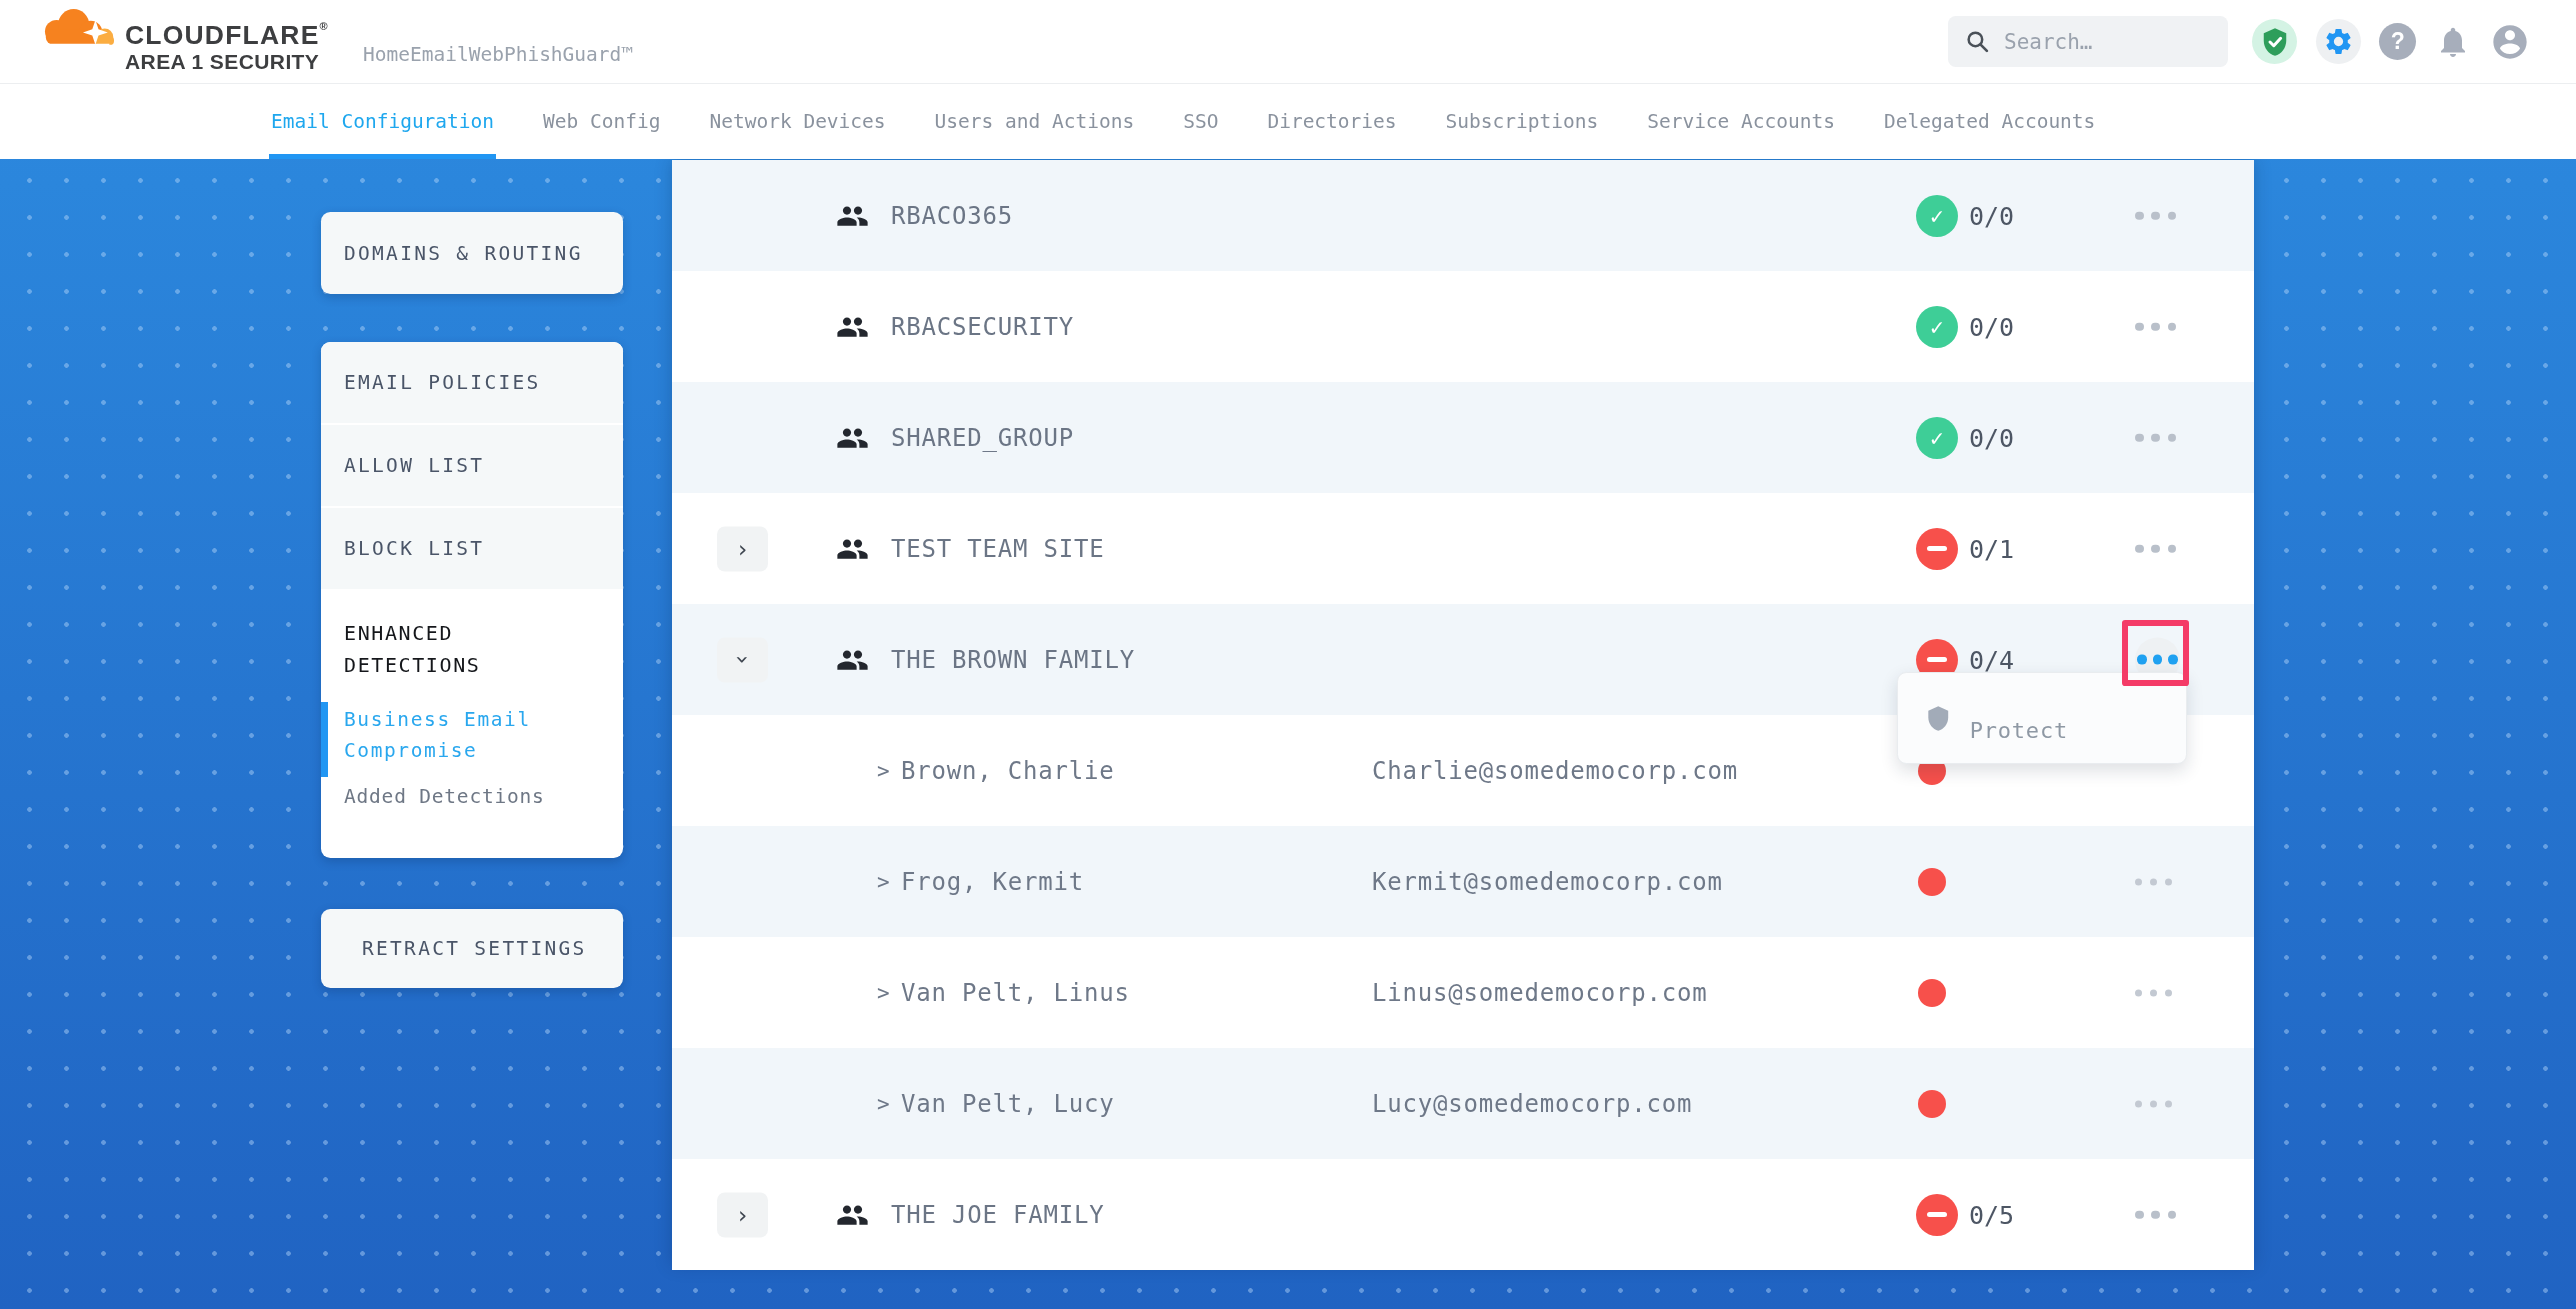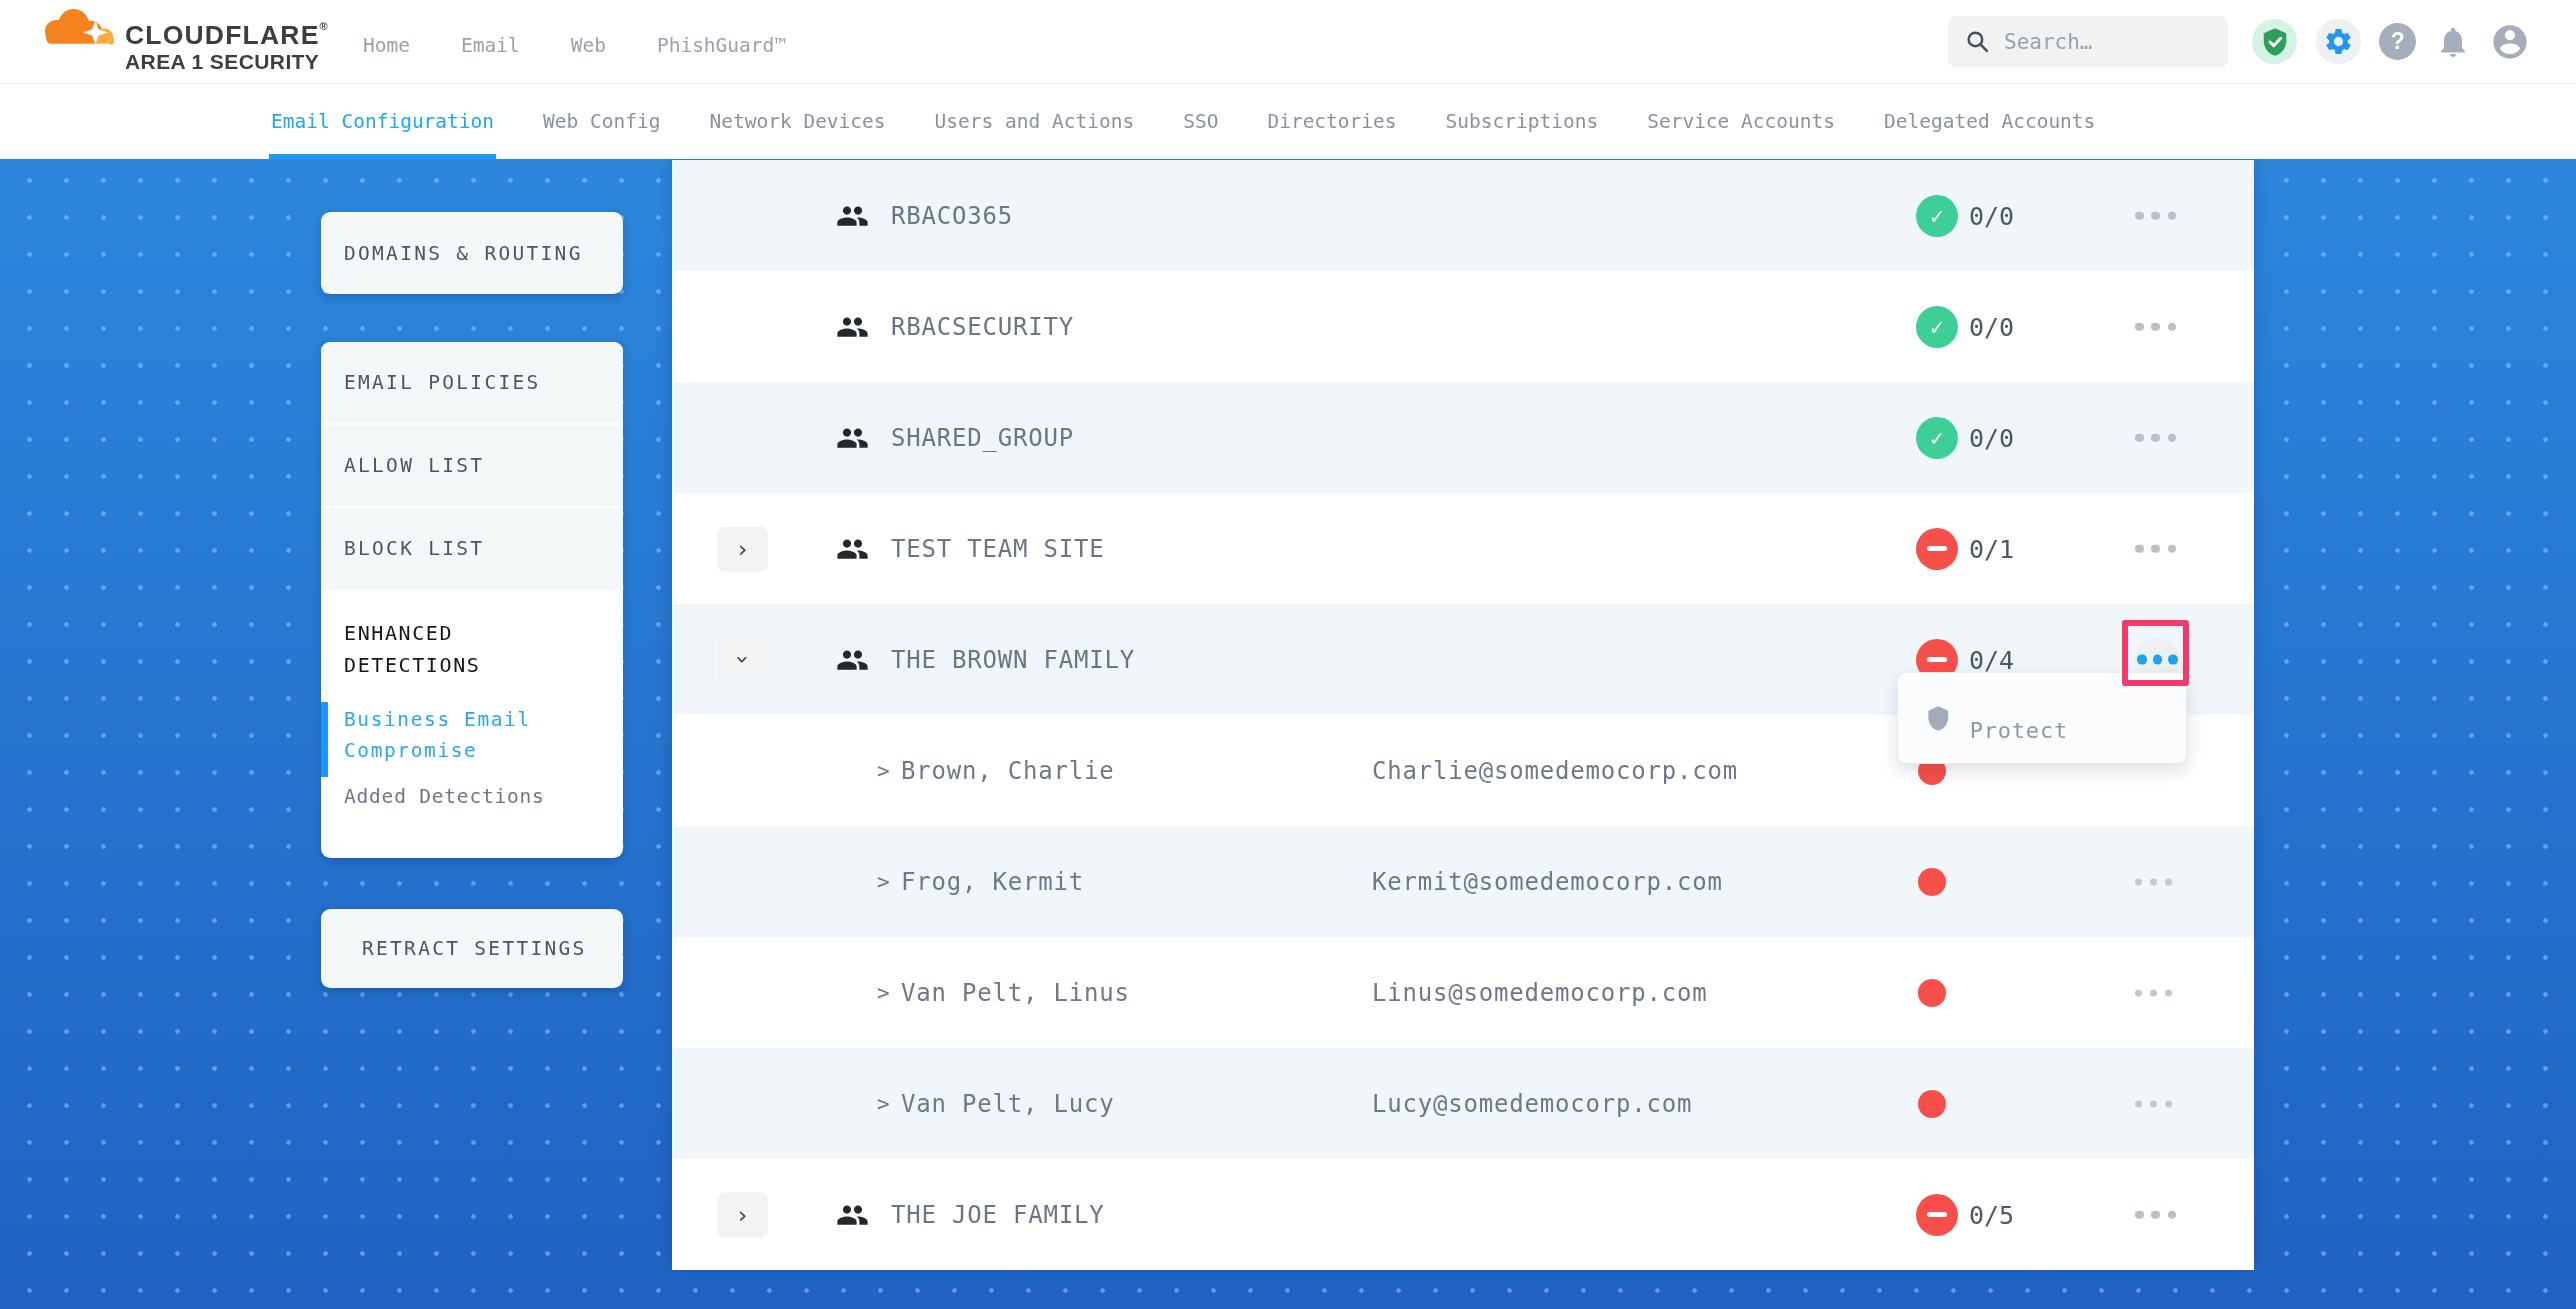--- a/index.html
+++ b/index.html
@@ -12,21 +12,21 @@
       linear-gradient(180deg,#2d89e0 0%, #2b86dc 14%, #2063c2 100%);
     background-size:37px 37px, 100% 100%;
     background-position:11px 14px, 0 0;
   }
   
   .header { position:absolute; left:0; top:0; width:2576px; height:83px; background:#ffffff; z-index:10; }
   .logo-cloud { position:absolute; left:33px; top:6.2px; }
   .brand-name { position:absolute; left:125px; top:20px; font-family:"Liberation Sans",sans-serif; font-weight:bold; font-size:26.5px; letter-spacing:1.2px; color:#3d3e40; }
   .brand-mark { font-size:11px; vertical-align:14px; }
   .brand-sub  { position:absolute; left:125px; top:50px; font-family:"Liberation Sans",sans-serif; font-weight:bold; font-size:21px; letter-spacing:0.4px; color:#3d3e40; }
-  .hnav { position:absolute; left:363px; top:4px; height:83px; display:flex; align-items:center; gap:51px; }
+  .hnav { position:absolute; left:363px; top:13px; height:83px; display:flex; align-items:center; }
   .hnav-item { font-size:19.5px; color:#9aa2ad; cursor:pointer; }
   .search { position:absolute; left:1948px; top:16.3px; width:280px; height:51px; background:#f0f2f4; border-radius:7.8px; display:flex; align-items:center; padding:0 17px; gap:14px; }
   .search input { border:none; outline:none; background:transparent; font-family:inherit; font-size:21px; color:#a21caf; width:195px; }
   .search input::placeholder { color:#9aa2ad; }
   .hicons { position:absolute; left:2252px; top:0; height:83px; display:flex; align-items:center; gap:18.7px; }
   .icirc { width:45px; height:45px; border-radius:50%; display:flex; align-items:center; justify-content:center; cursor:pointer; }
   .icirc.green { background:#d4f3e4; }
   .icirc.gray  { background:#eef0f2; }
   .help-glyph { width:37px; height:37px; border-radius:50%; background:#a7aebb; color:#fff; font-family:"Liberation Sans",sans-serif; font-weight:bold; font-size:23px; display:flex; align-items:center; justify-content:center; cursor:pointer; }
   .help-glyph::before { content:"?"; }

